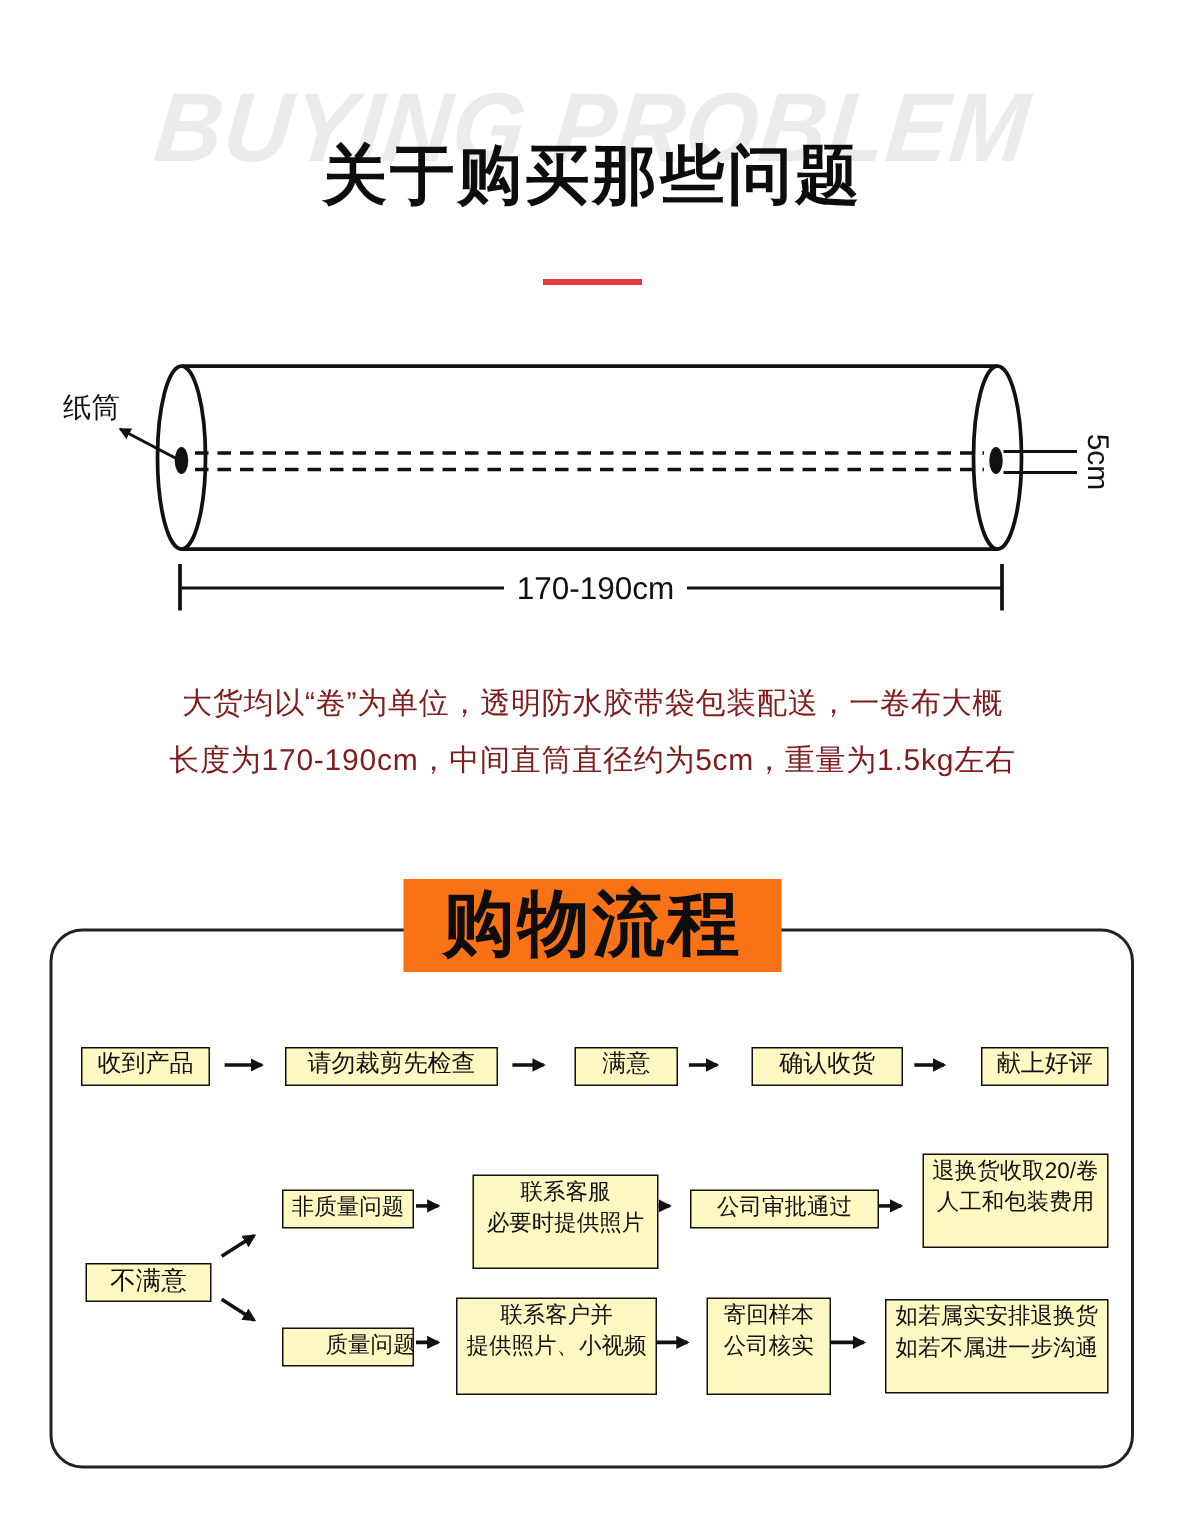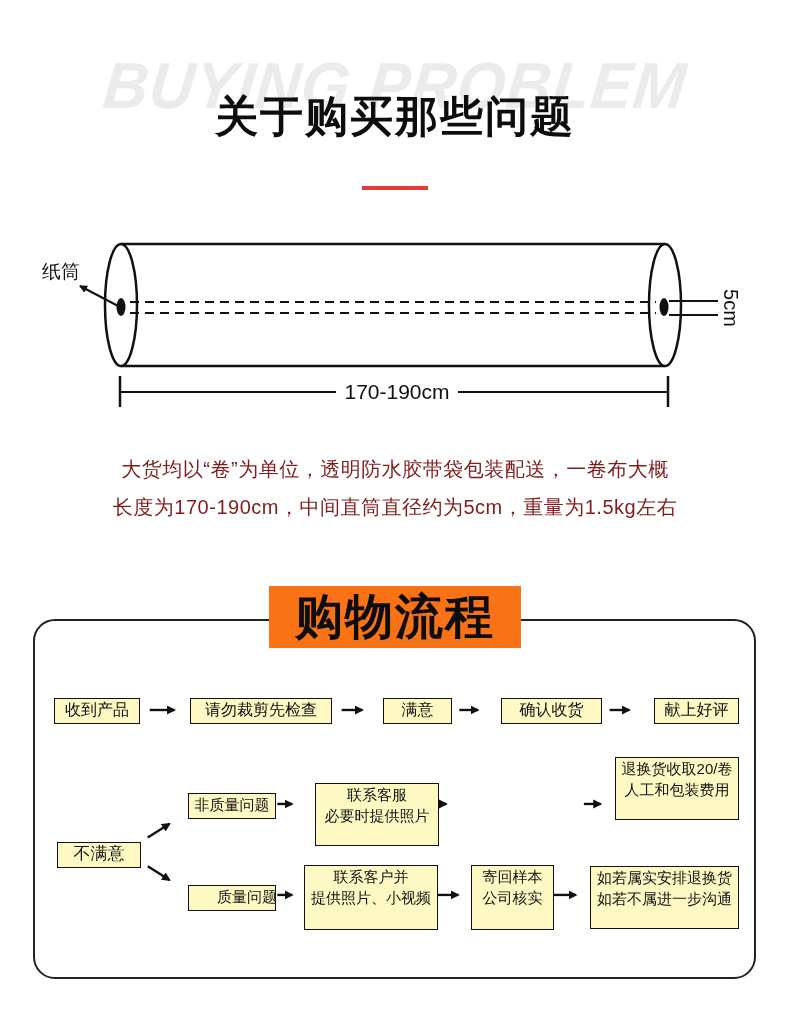--- a/index.html
+++ b/index.html
@@ -131,21 +131,21 @@
   .b-inspect  { left: 155px; top: 77px; width: 142px; height: 26px; }
   .b-satisfy  { left: 348px; top: 77px; width: 69px;  height: 26px; }
   .b-confirm  { left: 466px; top: 77px; width: 101px; height: 26px; }
   .b-praise   { left: 619px; top: 77px; width: 85px;  height: 26px; }
 
   
   .b-dissatisfied { left: 22px;  top: 221px; width: 84px;  height: 26px; font-size: 17px; }
   .b-nonquality   { left: 153px; top: 172px; width: 88px;  height: 26px; }
   .b-service      { left: 269px; top: 162px; width: 124px; height: 63px; margin-left: 11px; }
   .b-approval     { left: 425px; top: 172px; width: 126px; height: 26px; }
-  .b-fee          { left: 580px; top: 136px; width: 124px; height: 63px; }
+  .b-fee          { left: 580px; top: 148px; width: 124px; height: 63px; }
   .b-quality      { left: 153px; top: 264px; width: 88px;  height: 26px; padding-left: 30px; }
   .b-customer     { left: 269px; top: 244px; width: 134px; height: 65px; }
   .b-sendback     { left: 436px; top: 244px; width: 83px;  height: 65px; }
   .b-verdict      { left: 555px; top: 245px; width: 149px; height: 63px; }
 </style>
 </head>
 <body>
 
 <div class="page">
 
@@ -238,20 +238,23 @@
           <span>不满意</span>
         </div>
 
       <div class="fbox small b-nonquality">
           <span>非质量问题</span>
         </div>
       <div class="fbox small b-service">
         <span>联系客服</span>
         <span>必要时提供照片</span>
       </div>
+      <div class="fbox small b-approval">
+          <span>公司审批通过</span>
+        </div>
       <div class="fbox small b-fee">
         <span>退换货收取20/卷</span>
         <span>人工和包装费用</span>
       </div>
 
       <div class="fbox small b-quality">
           <span>质量问题</span>
         </div>
       <div class="fbox small b-customer">
         <span>联系客户并</span>

